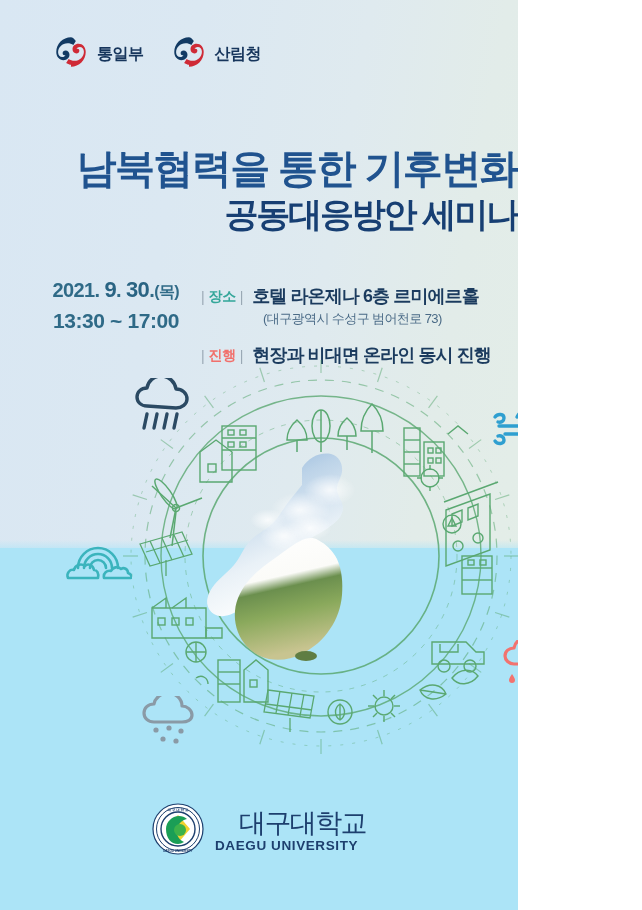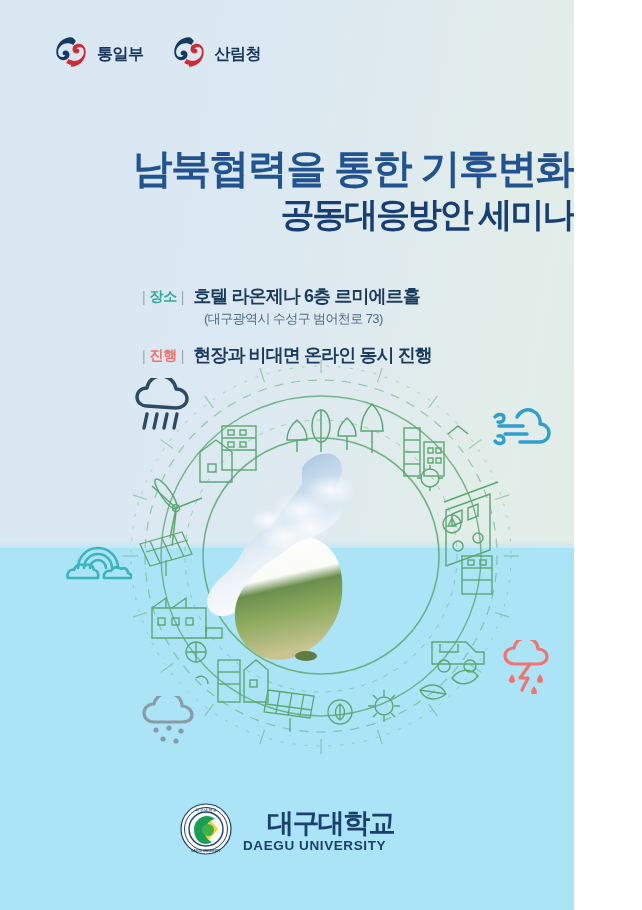--- a/index.html
+++ b/index.html
@@ -3,21 +3,21 @@
 <meta charset="utf-8">
 <title>Seminar Poster</title>
 <style>
   html,body{margin:0;padding:0;}
   body{
     width:642px;height:910px;
     font-family:"Liberation Sans","DejaVu Sans",sans-serif;
     overflow:hidden;
   }
   #poster{
-    position:relative;width:574px;height:910px;overflow:hidden;
+    position:relative;width:518px;height:910px;overflow:hidden;
     background:linear-gradient(100deg,#d9e7f3 0%,#dbe8f2 30%,#dfeaef 55%,#e2ece9 75%,#e4eee7 100%);
   }
   
   .sky-band{
     position:absolute;left:0;right:0;top:548px;bottom:0;
     background:#ace4f7;
   }
   .sky-band.fade{
     top:540px;height:16px;
     background:linear-gradient(to bottom,rgba(172,228,247,0) 0%,#ace4f7 100%);
@@ -91,21 +91,21 @@
   
   .wicon{position:absolute;}
 
   
   .footer-logo{
     position:absolute;left:0;right:0;top:803px;
     display:flex;justify-content:center;align-items:center;gap:11px;
   }
   .du-text{line-height:1;}
   .du-ko{
-    font-size:27px;font-weight:700;color:#1d3f6e;letter-spacing:-1.6px;
+    font-size:27px;font-weight:400;color:#1d3f6e;letter-spacing:-1.6px;
     display:block;
     padding-left:24px;
   }
   .du-en{
     font-size:13.5px;font-weight:700;color:#1d3f6e;letter-spacing:0.6px;
     display:block;margin-top:2px;
   }
 </style>
 </head>
 <body>
@@ -139,20 +139,28 @@
 
   </div>
 
   <div class="title-wrap">
     <div class="title-1">남북협력을 통한 기후변화</div>
     <div class="title-2">공동대응방안 세미나</div>
   </div>
 
   <div class="info">
 
+    <div class="info-left">
+      <div class="date-line">
+        <span>2021.</span>
+        <span class="big">9</span><span>.</span>
+        <span class="big">30</span><span>.</span><span class="dow">(목)</span>
+      </div>
+      <div class="time-line">13:30 ~ 17:00</div>
+    </div>
 
     <div class="info-right">
 
       <div class="info-row">
         <span class="tag tag-place">
           <span class="bar">|</span>
           <span class="tag-text">장소</span>
           <span class="bar">|</span>
         </span>
         <span class="info-main">호텔 라온제나 6층 르미에르홀</span>

